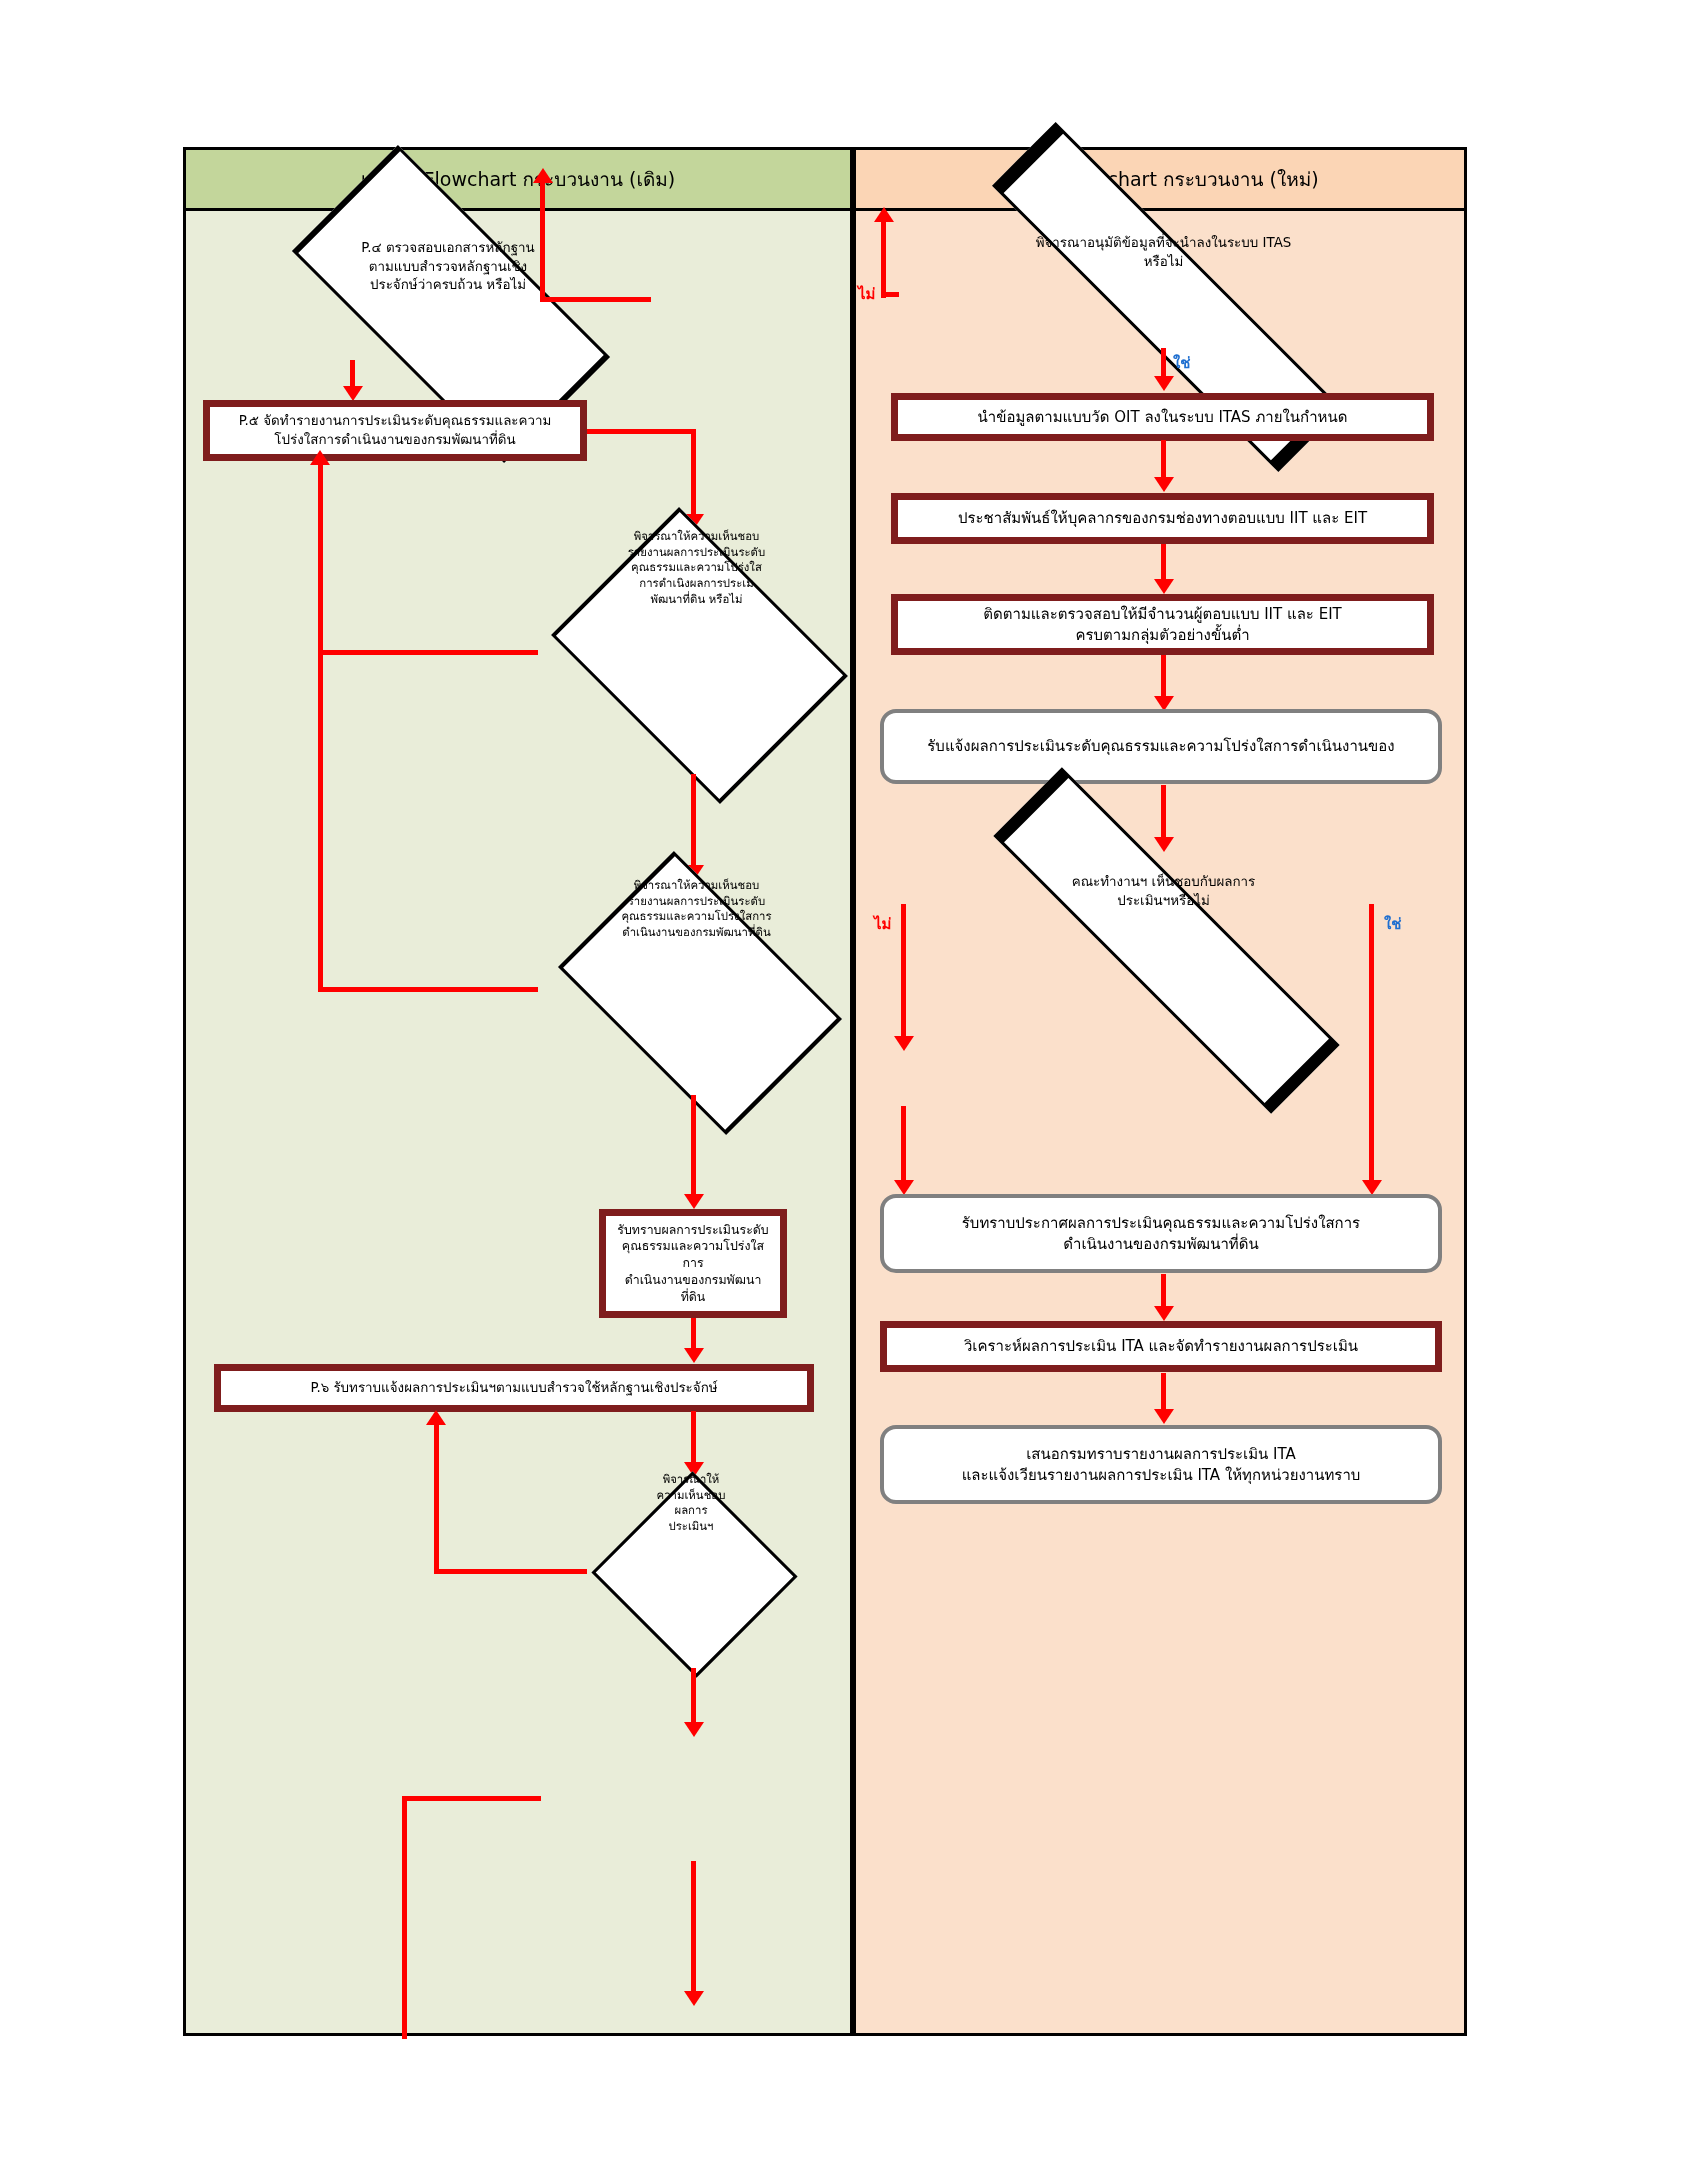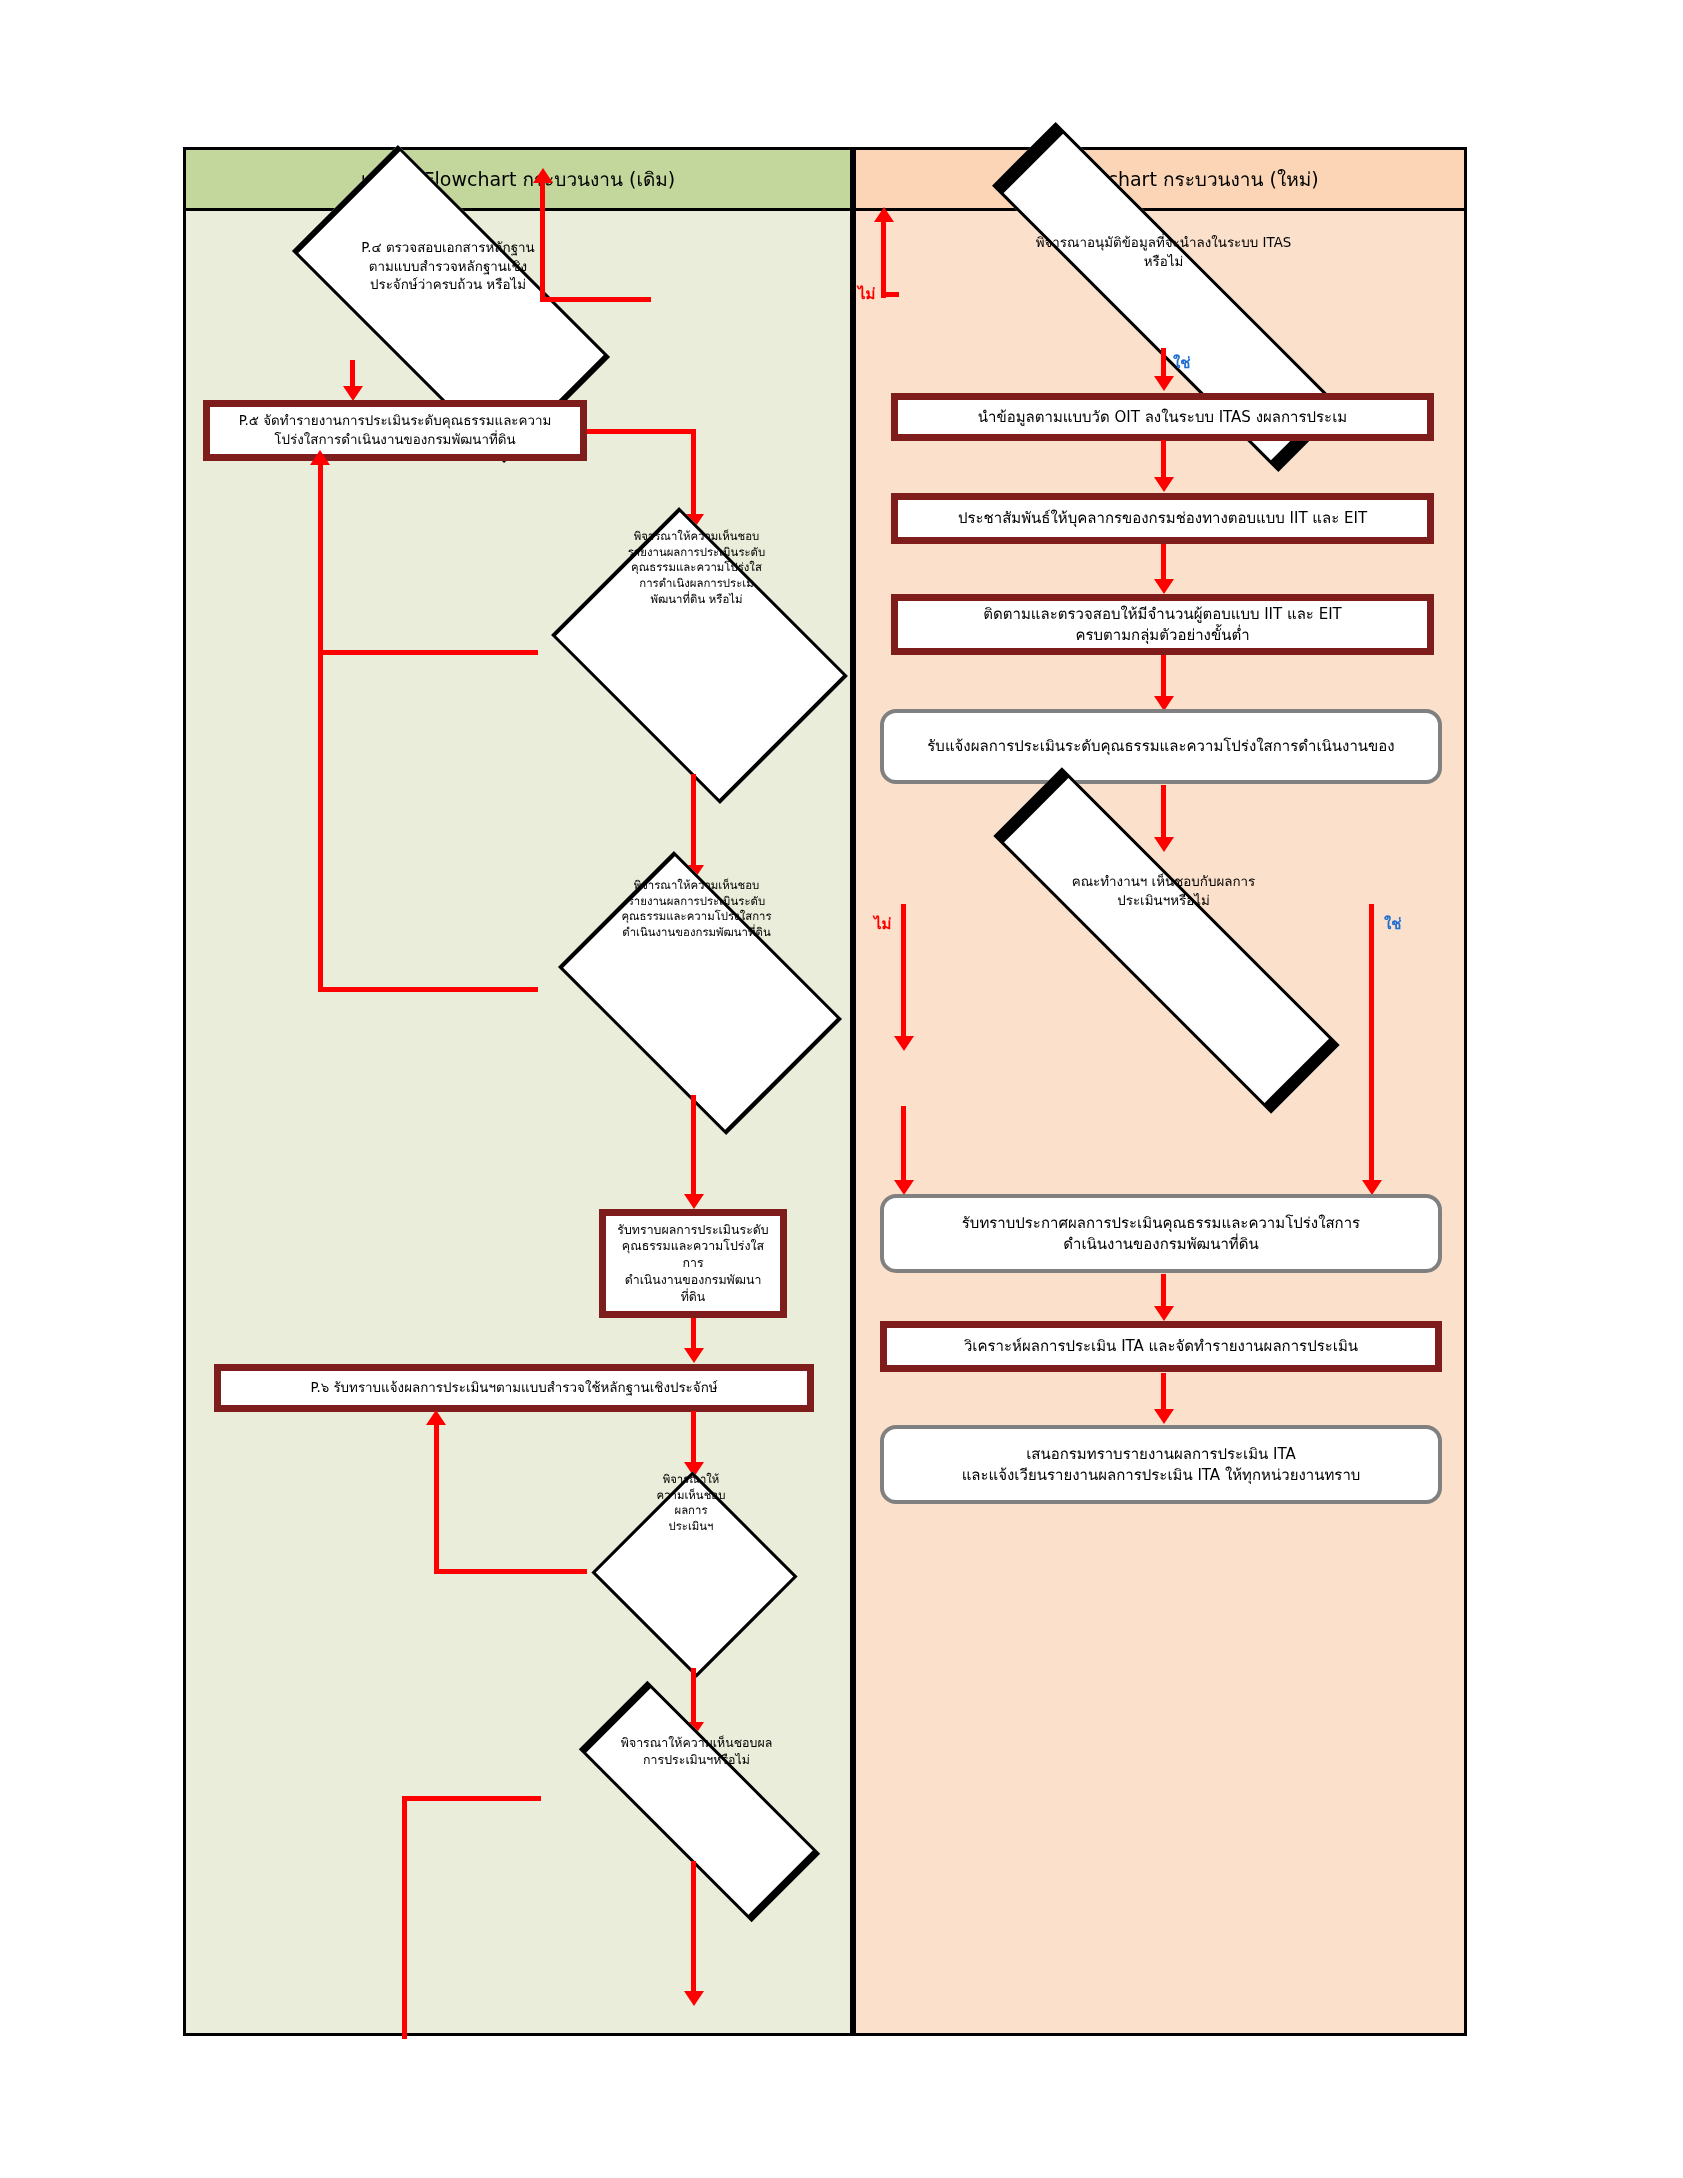--- a/index.html
+++ b/index.html
@@ -156,29 +156,20 @@
         </div>
     </div>
 
     <div class="ln hl" style="left:248px;top:1419px;width:153px;"></div>
     <div class="ln vl" style="left:248px;top:1272px;height:149px;"></div>
     <div class="arw-up" style="left:240px;top:1260px;"></div>
 
     <div class="ln vl" style="left:505px;top:1518px;height:59px;"></div>
     <div class="arw" style="left:498px;top:1572px;"></div>
 
-    <div class="dia" style="left:347px;top:1584px;width:327px;height:129px;">
-      <div class="shape" style="width:91px;height:91px;margin-left:-46px;margin-top:-46px;transform:rotate(45deg) scale(2.52,1.0);"></div>
-      <div class="lbl">
-          <div>
-        <span class="t12">พิจารณาให้ความเห็นชอบผล</span>
-        <span class="t12">การประเมินฯหรือไม่</span>
-      </div>
-        </div>
-    </div>
 
     <div class="ln hl" style="left:216px;top:1646px;width:139px;"></div>
     <div class="ln vl" style="left:216px;top:1646px;height:243px;"></div>
 
     <div class="ln vl" style="left:505px;top:1711px;height:139px;"></div>
     <div class="arw" style="left:498px;top:1841px;"></div>
   </div>
 
   <div class="col" id="col-right">
     <div class="col-head" id="head-right">
@@ -198,21 +189,21 @@
     <div class="ln vl" style="left:25px;top:69px;height:79px;"></div>
     <div class="ln hl" style="left:25px;top:142px;width:18px;"></div>
     <div class="tag no" style="left:2px;top:132px;">ไม่</div>
     <div class="arw-up" style="left:18px;top:57px;"></div>
 
     <div class="ln vl" style="left:305px;top:198px;height:35px;"></div>
     <div class="arw" style="left:298px;top:226px;"></div>
     <div class="tag yes" style="left:317px;top:201px;">ใช่</div>
 
     <div class="node proc" style="left:35px;top:243px;width:543px;height:48px;">
-      <span class="t15">นำข้อมูลตามแบบวัด OIT  ลงในระบบ ITAS  งผลการประเม</span>
+      <span class="t15">นำข้อมูลตามแบบวัด OIT  ลงในระบบ ITAS  ภายในกำหนด</span>
     </div>
 
     <div class="ln vl" style="left:305px;top:290px;height:45px;"></div>
     <div class="arw" style="left:298px;top:327px;"></div>
 
     <div class="node proc" style="left:35px;top:343px;width:543px;height:51px;">
       <span class="t15">ประชาสัมพันธ์ให้บุคลากรของกรมช่องทางตอบแบบ IIT  และ EIT</span>
     </div>
 
     <div class="ln vl" style="left:305px;top:394px;height:42px;"></div>

